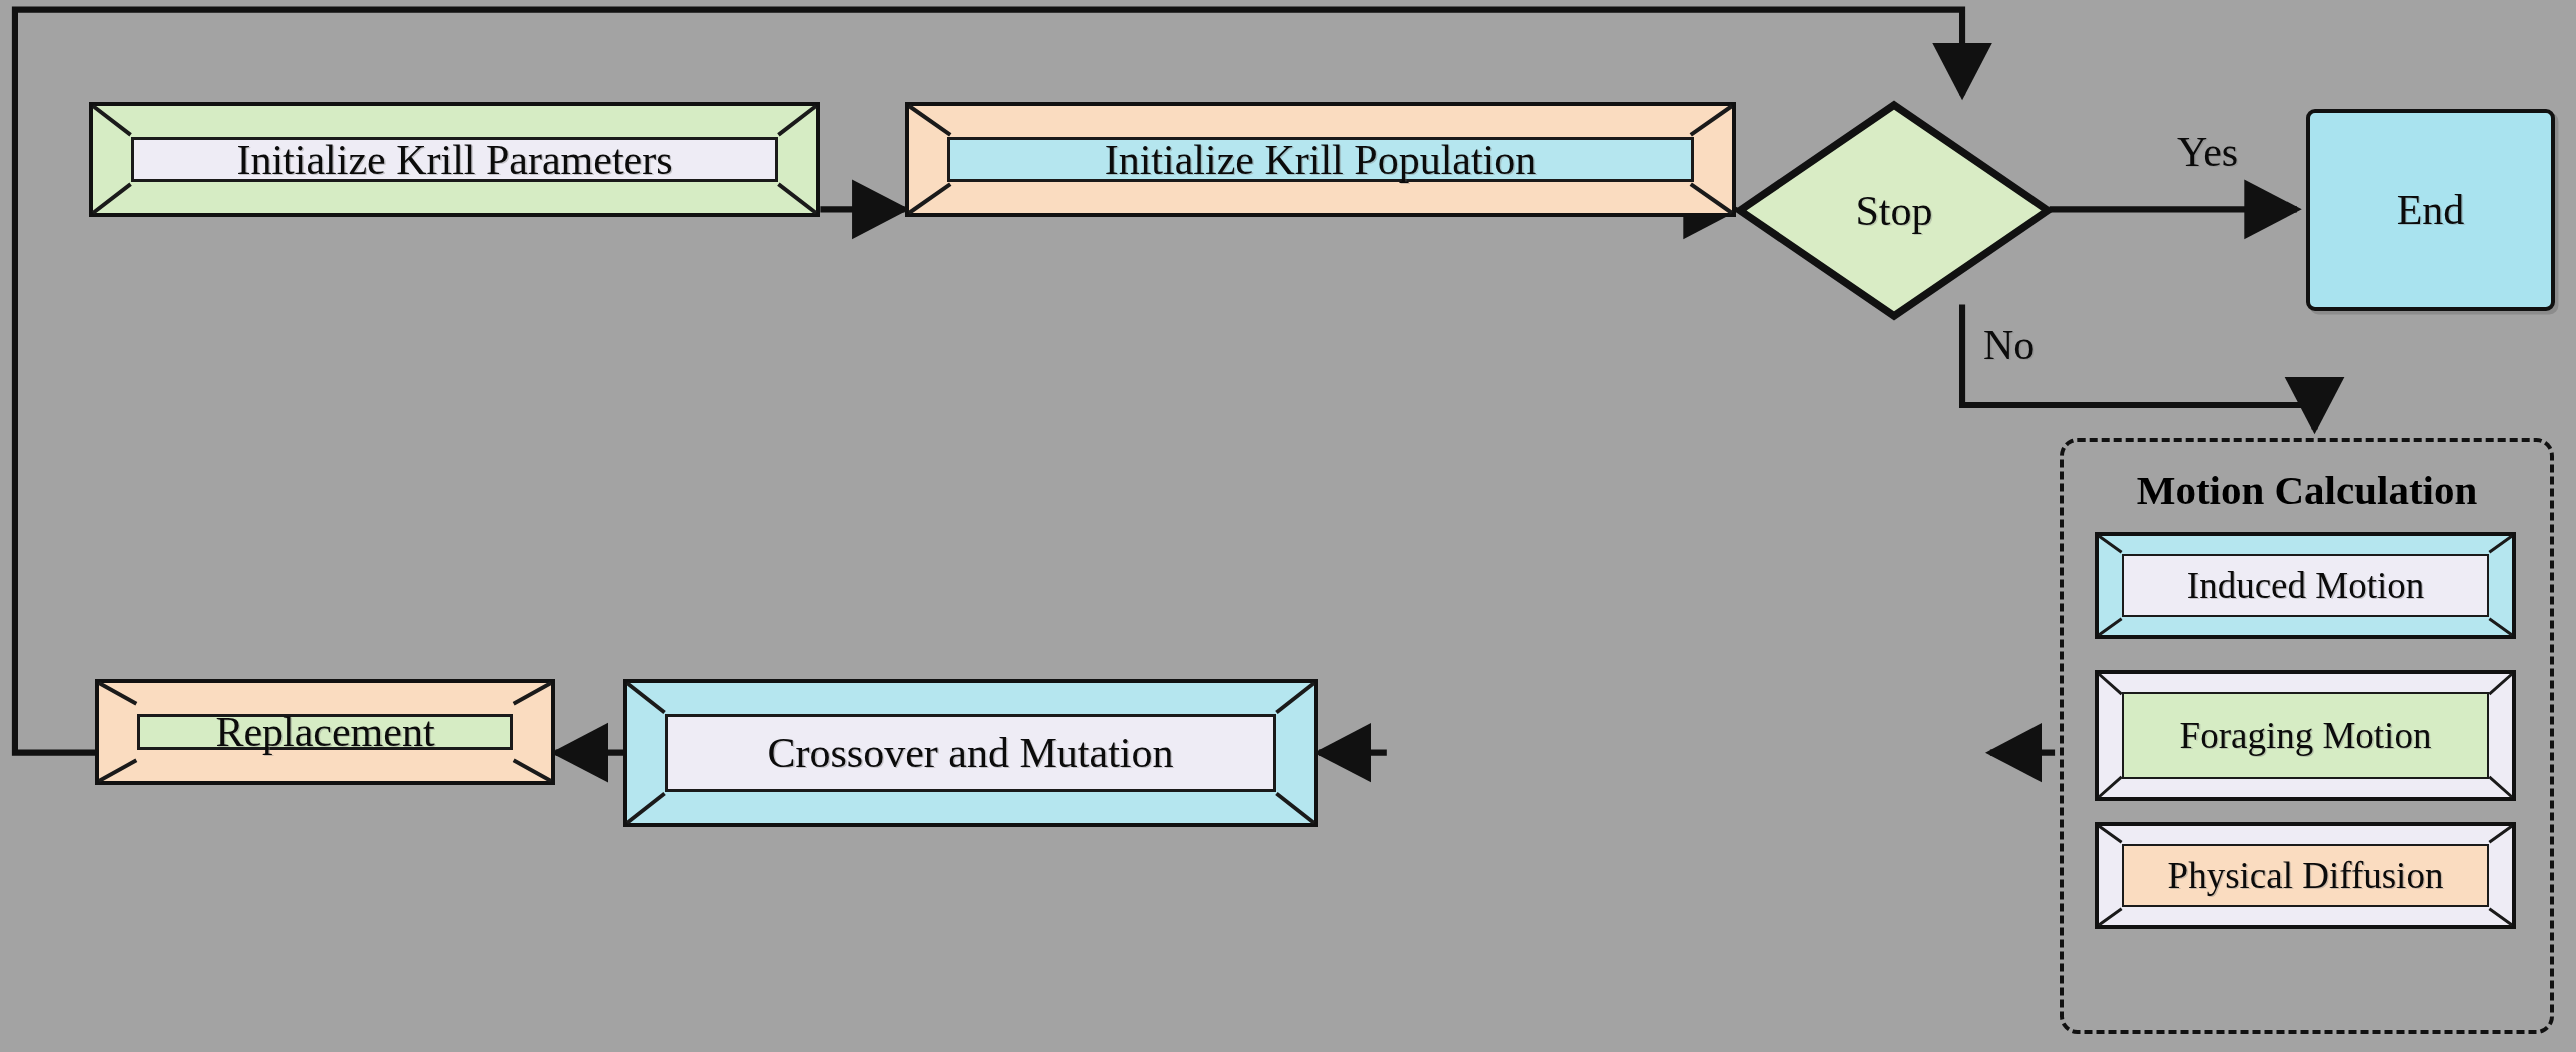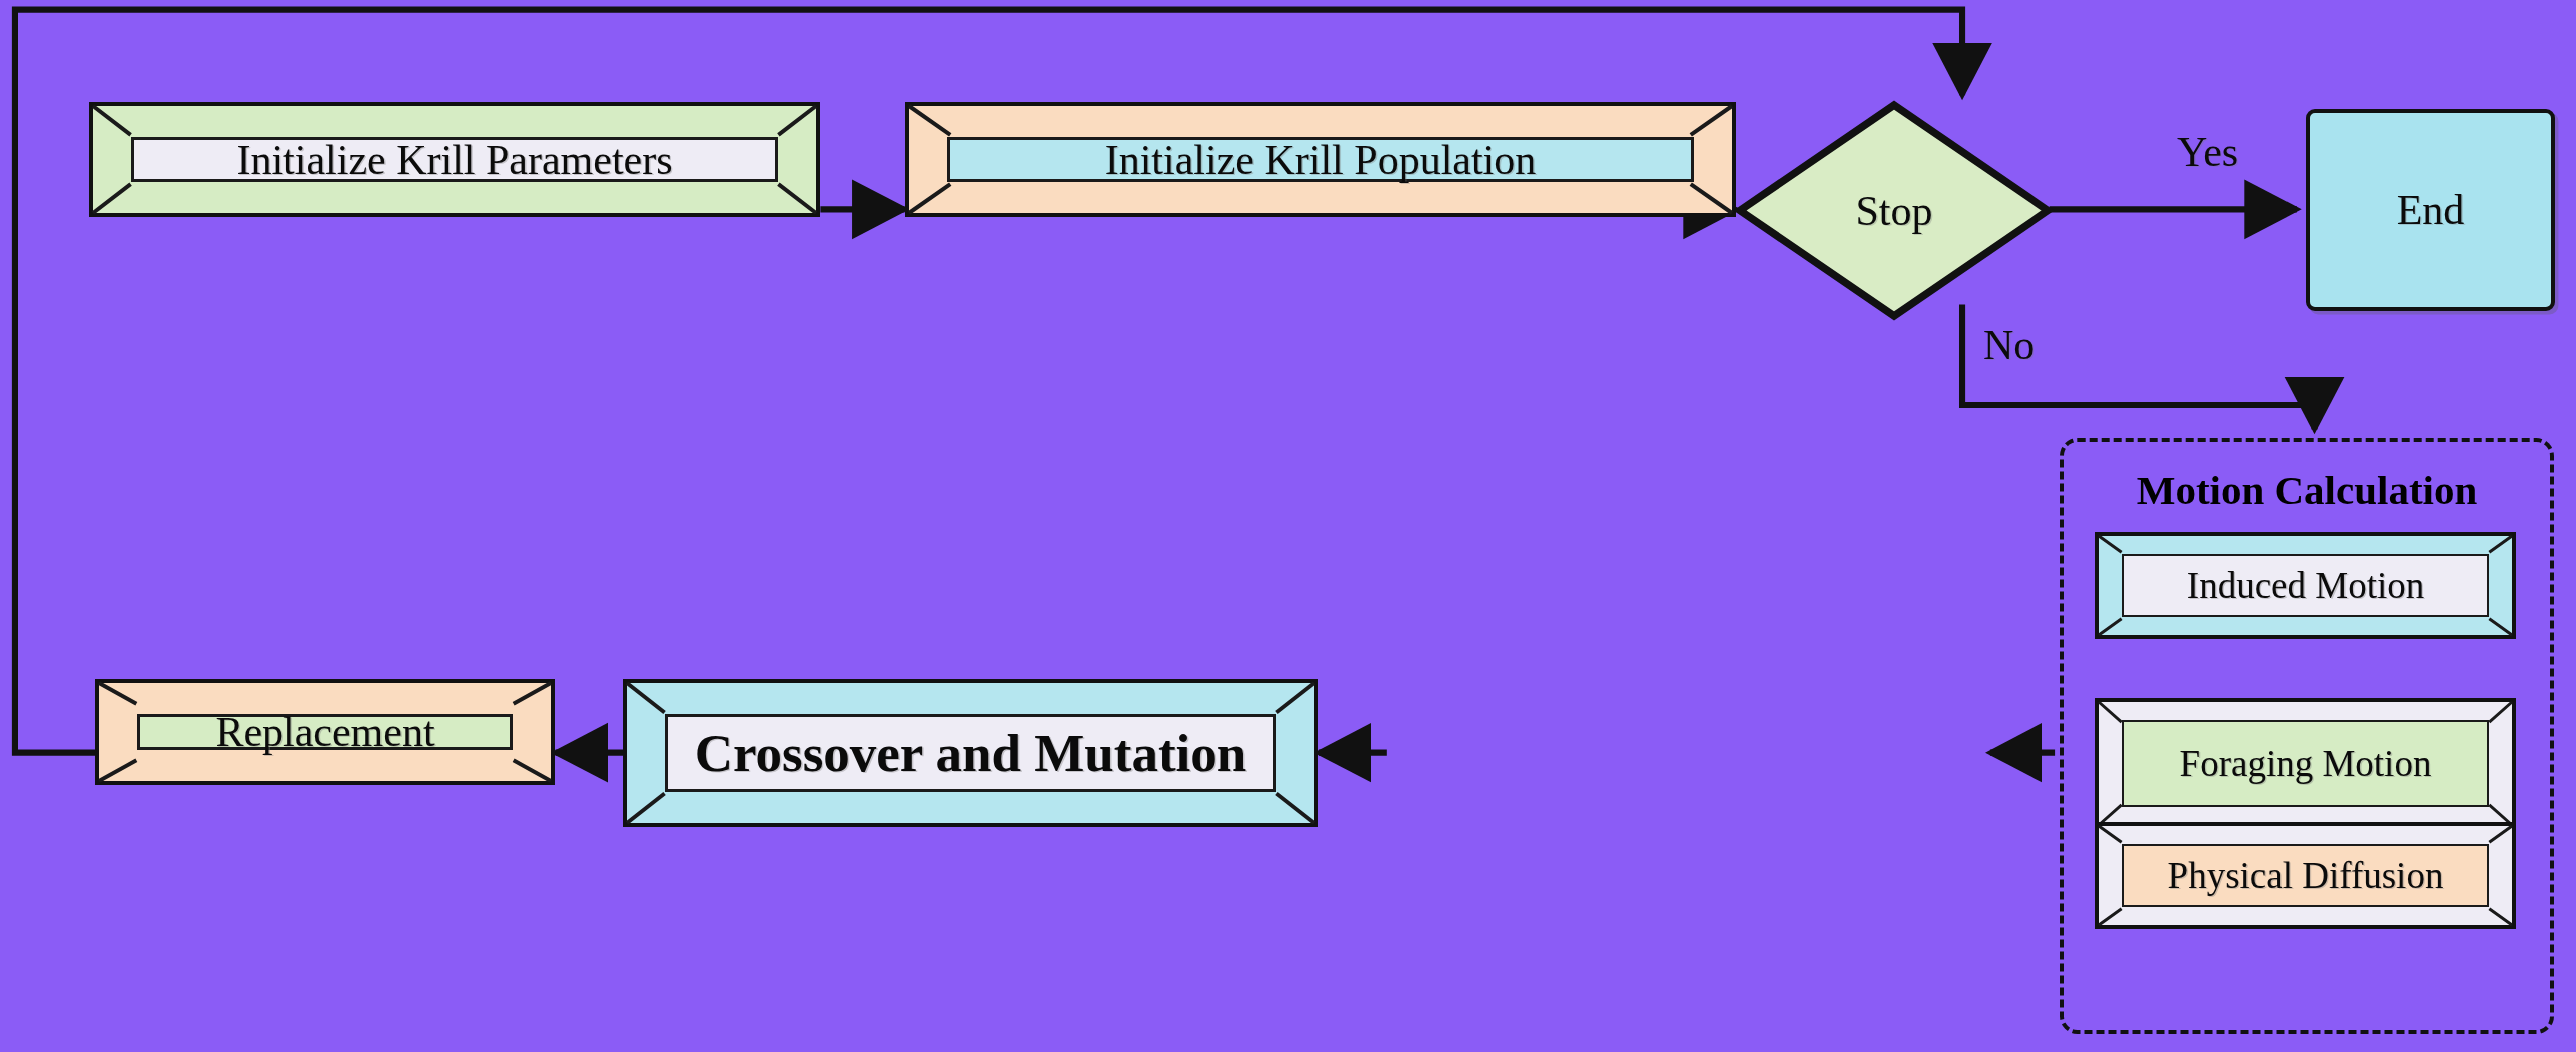--- a/index.html
+++ b/index.html
@@ -1,18 +1,18 @@
 <!DOCTYPE html>
 <html style="font-size:11px"><head>
 <meta charset="utf-8">
 <title>Krill Herd Algorithm Flowchart</title>
 <style>
   html,body{margin:0;padding:0;background:#ffffff;}
   body{font-family:"Liberation Serif","DejaVu Serif",serif;}
-  #stage{position:relative;width:2576px;height:1053px;background:#8b5cf6;overflow:hidden;}
+  #stage{position:relative;width:2576px;height:1053px;background:#a3a3a3;overflow:hidden;}
 
   
   .bevel{position:absolute;box-sizing:border-box;border:4.1px solid #111111;}
   .bevel .face{position:absolute;inset:0;}
   .bevel .inner{position:absolute;box-sizing:border-box;border:3.4px solid #1a1a1a;
                 display:flex;align-items:center;justify-content:center;}
   .bevel .inner .txt{color:#0b0b0b;line-height:1;white-space:nowrap;
                      text-shadow:1.4px 1.4px 0 rgba(120,120,120,.35);}
   
   .bevel svg.diag{position:absolute;inset:0;width:100%;height:100%;overflow:visible;pointer-events:none;}
@@ -117,21 +117,21 @@
     <div class="bevel" style="left:31px;top:90px;width:421px;height:107px;">
       <div class="face" style="background:#b5e6ef;"></div>
       <svg class="diag" viewBox="0 0 620 158" preserveAspectRatio="none">
         <path d="M0,0 L34,26 M620,0 L586,26 M0,158 L34,132 M620,158 L586,132" stroke="#1a1a1a" stroke-width="3" fill="none" vector-effect="non-scaling-stroke"></path>
       </svg>
       <div class="inner" style="left:23px;top:17.7px;right:23px;bottom:17.7px;background:#eeecf5;border-width:2.7px;">
         <span class="txt" style="font-size:37px;">Induced Motion</span>
       </div>
     </div>
 
-    <div class="bevel" style="left:31px;top:228px;width:421px;height:131px;margin-top:28px;">
+    <div class="bevel" style="left:31px;top:228px;width:421px;height:131px;">
       <div class="face" style="background:#eeecf5;"></div>
       <svg class="diag" viewBox="0 0 620 158" preserveAspectRatio="none">
         <path d="M0,0 L34,26 M620,0 L586,26 M0,158 L34,132 M620,158 L586,132" stroke="#1a1a1a" stroke-width="3" fill="none" vector-effect="non-scaling-stroke"></path>
       </svg>
       <div class="inner" style="left:23px;top:17.7px;right:23px;bottom:17.7px;background:#d6ecc4;border-width:2.7px;">
         <span class="txt" style="font-size:37px;">Foraging Motion</span>
       </div>
     </div>
 
     <div class="bevel" style="left:31px;top:380px;width:421px;height:107px;">
@@ -145,21 +145,21 @@
     </div>
   </div>
 
 
   <div class="bevel" style="left:623px;top:679px;width:695px;height:148px;">
     <div class="face" style="background:#b5e6ef;"></div>
     <svg class="diag" viewBox="0 0 1024 218" preserveAspectRatio="none">
       <path d="M0,0 L56,46 M1024,0 L968,46 M0,218 L56,172 M1024,218 L968,172" stroke="#1a1a1a" stroke-width="4" fill="none" vector-effect="non-scaling-stroke"></path>
     </svg>
     <div class="inner" style="left:38px;top:31px;right:38px;bottom:31px;background:#eeecf5;">
-      <span class="txt" style="font-size:53px;font-weight:bold;">Crossover and Mutation</span>
+      <span class="txt" style="font-size:42px;">Crossover and Mutation</span>
     </div>
   </div>
 
   <div class="bevel" style="left:95px;top:679px;width:460px;height:106px;">
     <div class="face" style="background:#fadcc0;"></div>
     <svg class="diag" viewBox="0 0 678 218" preserveAspectRatio="none">
       <path d="M0,0 L56,46 M678,0 L622,46 M0,218 L56,172 M678,218 L622,172" stroke="#1a1a1a" stroke-width="4" fill="none" vector-effect="non-scaling-stroke"></path>
     </svg>
     <div class="inner" style="left:38px;top:31px;right:38px;bottom:31px;background:#d6ecc4;">
       <span class="txt" style="font-size:42px;">Replacement</span>

